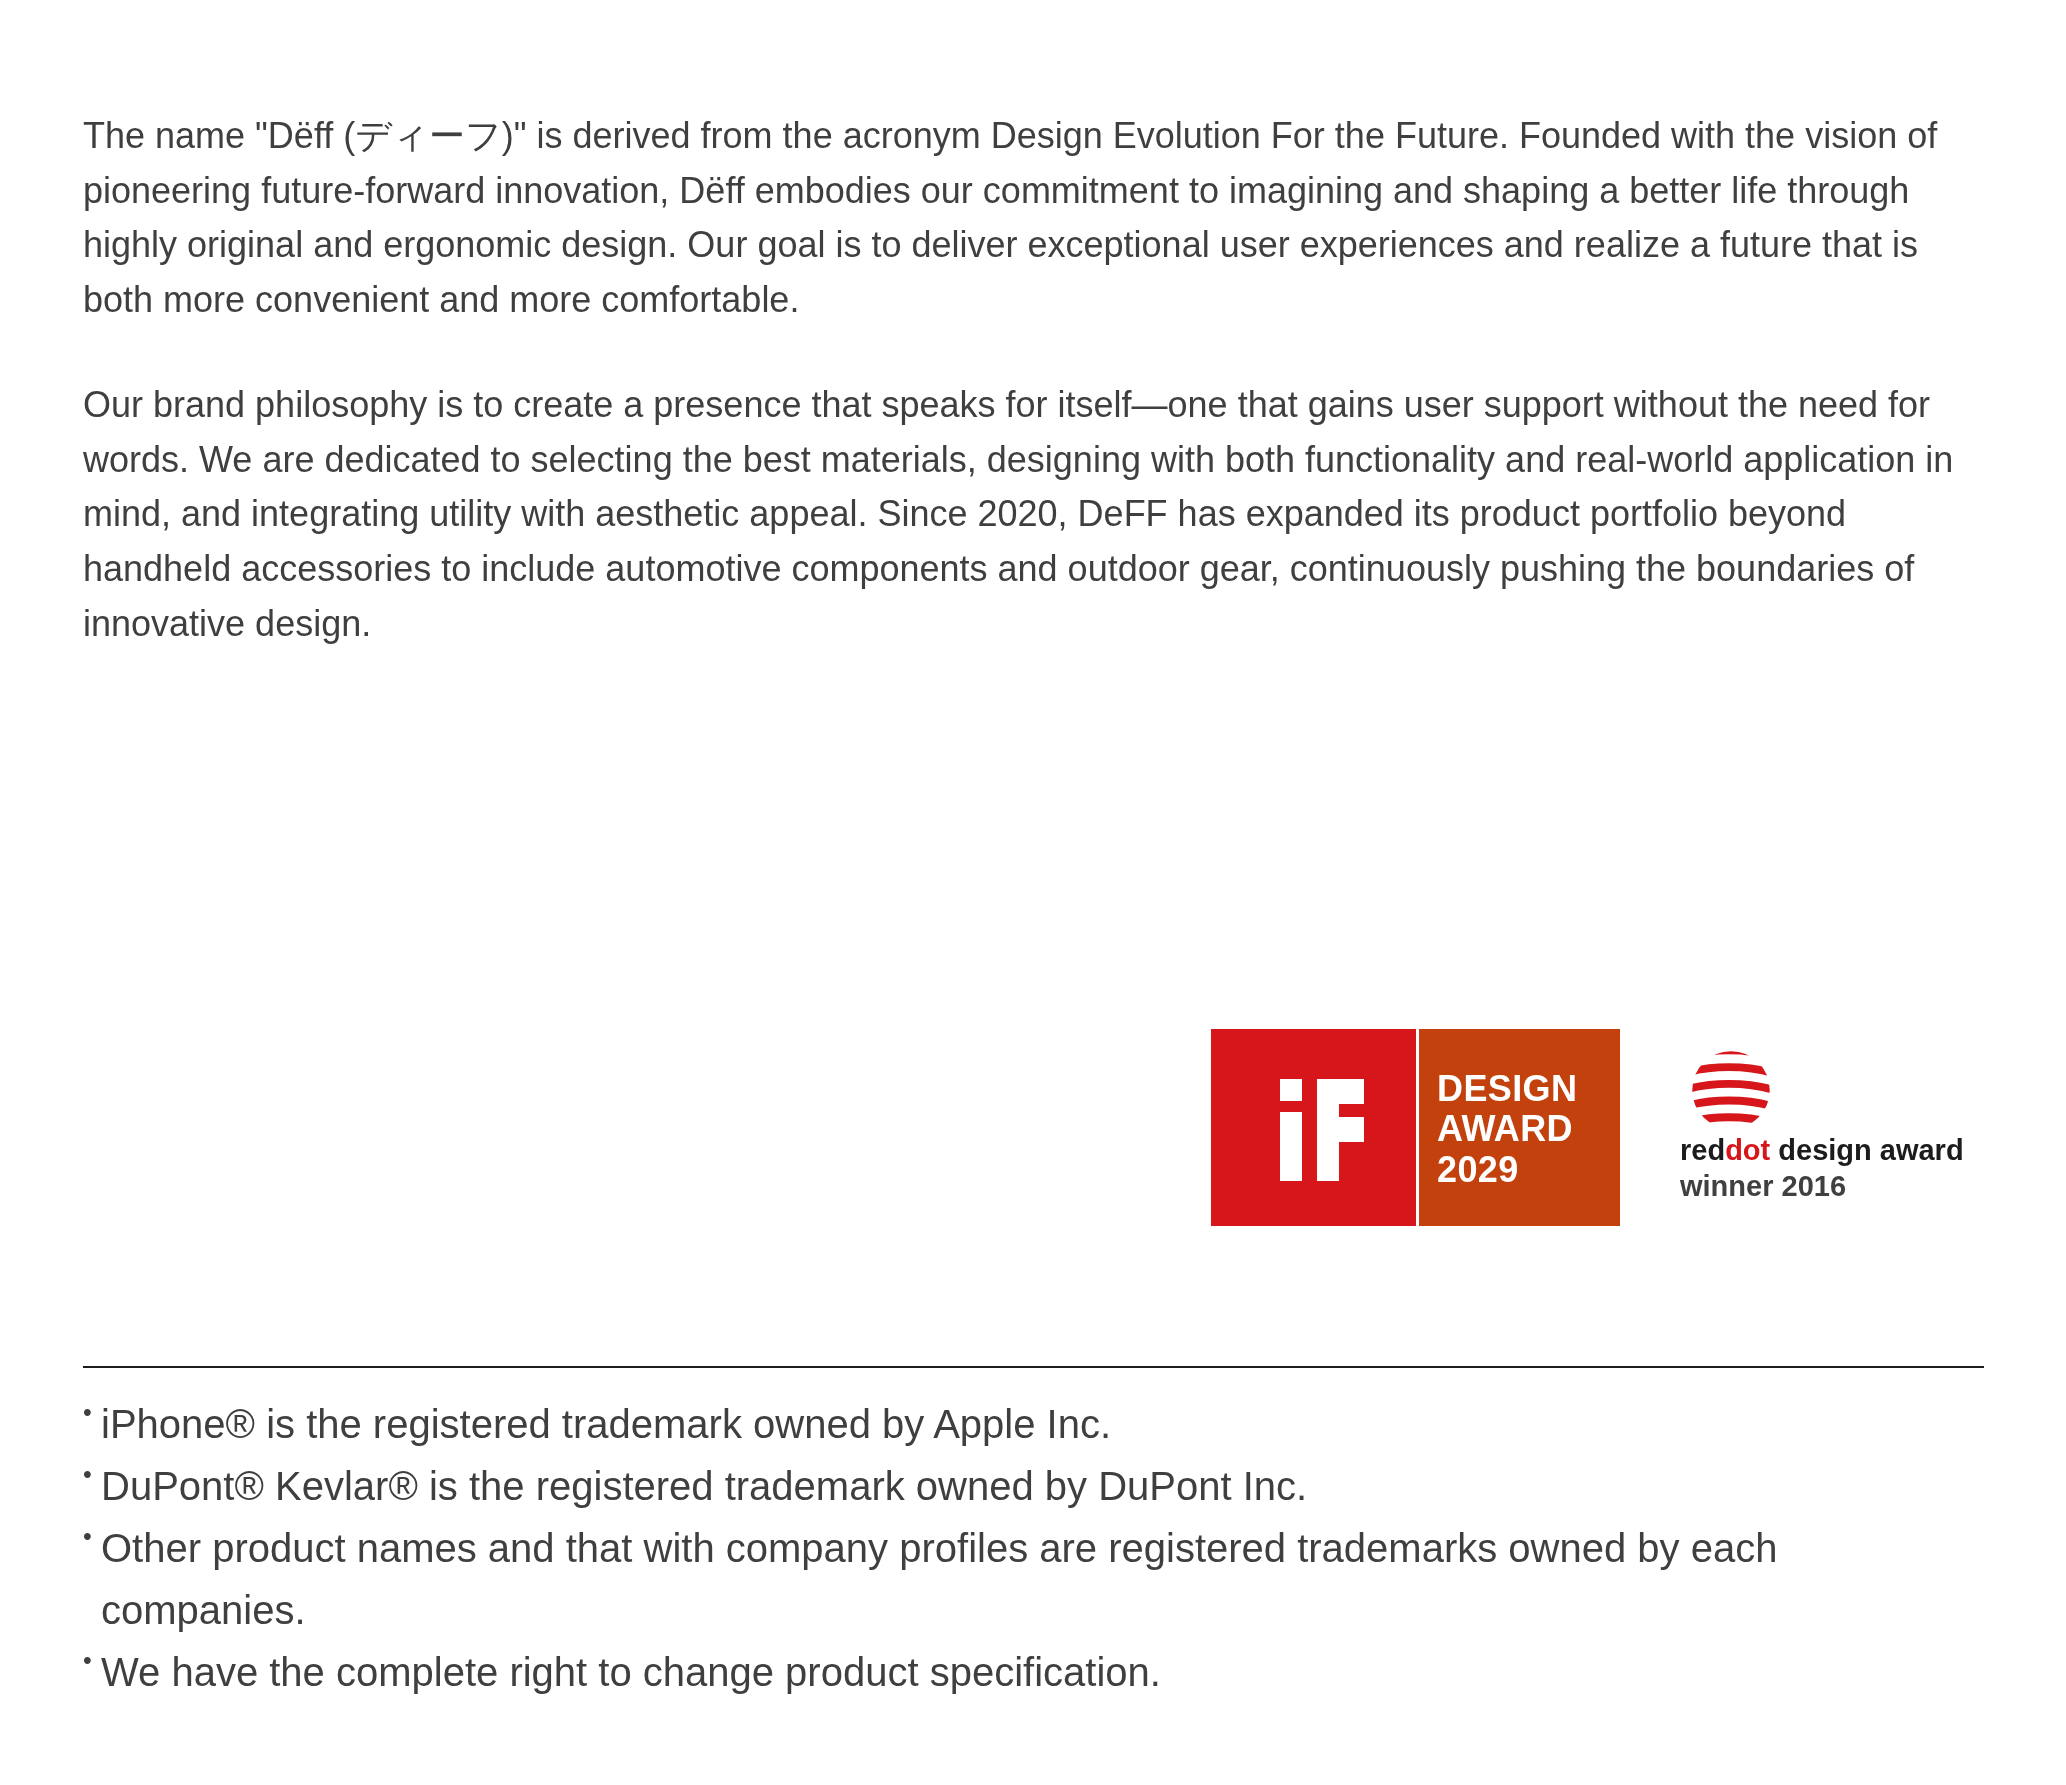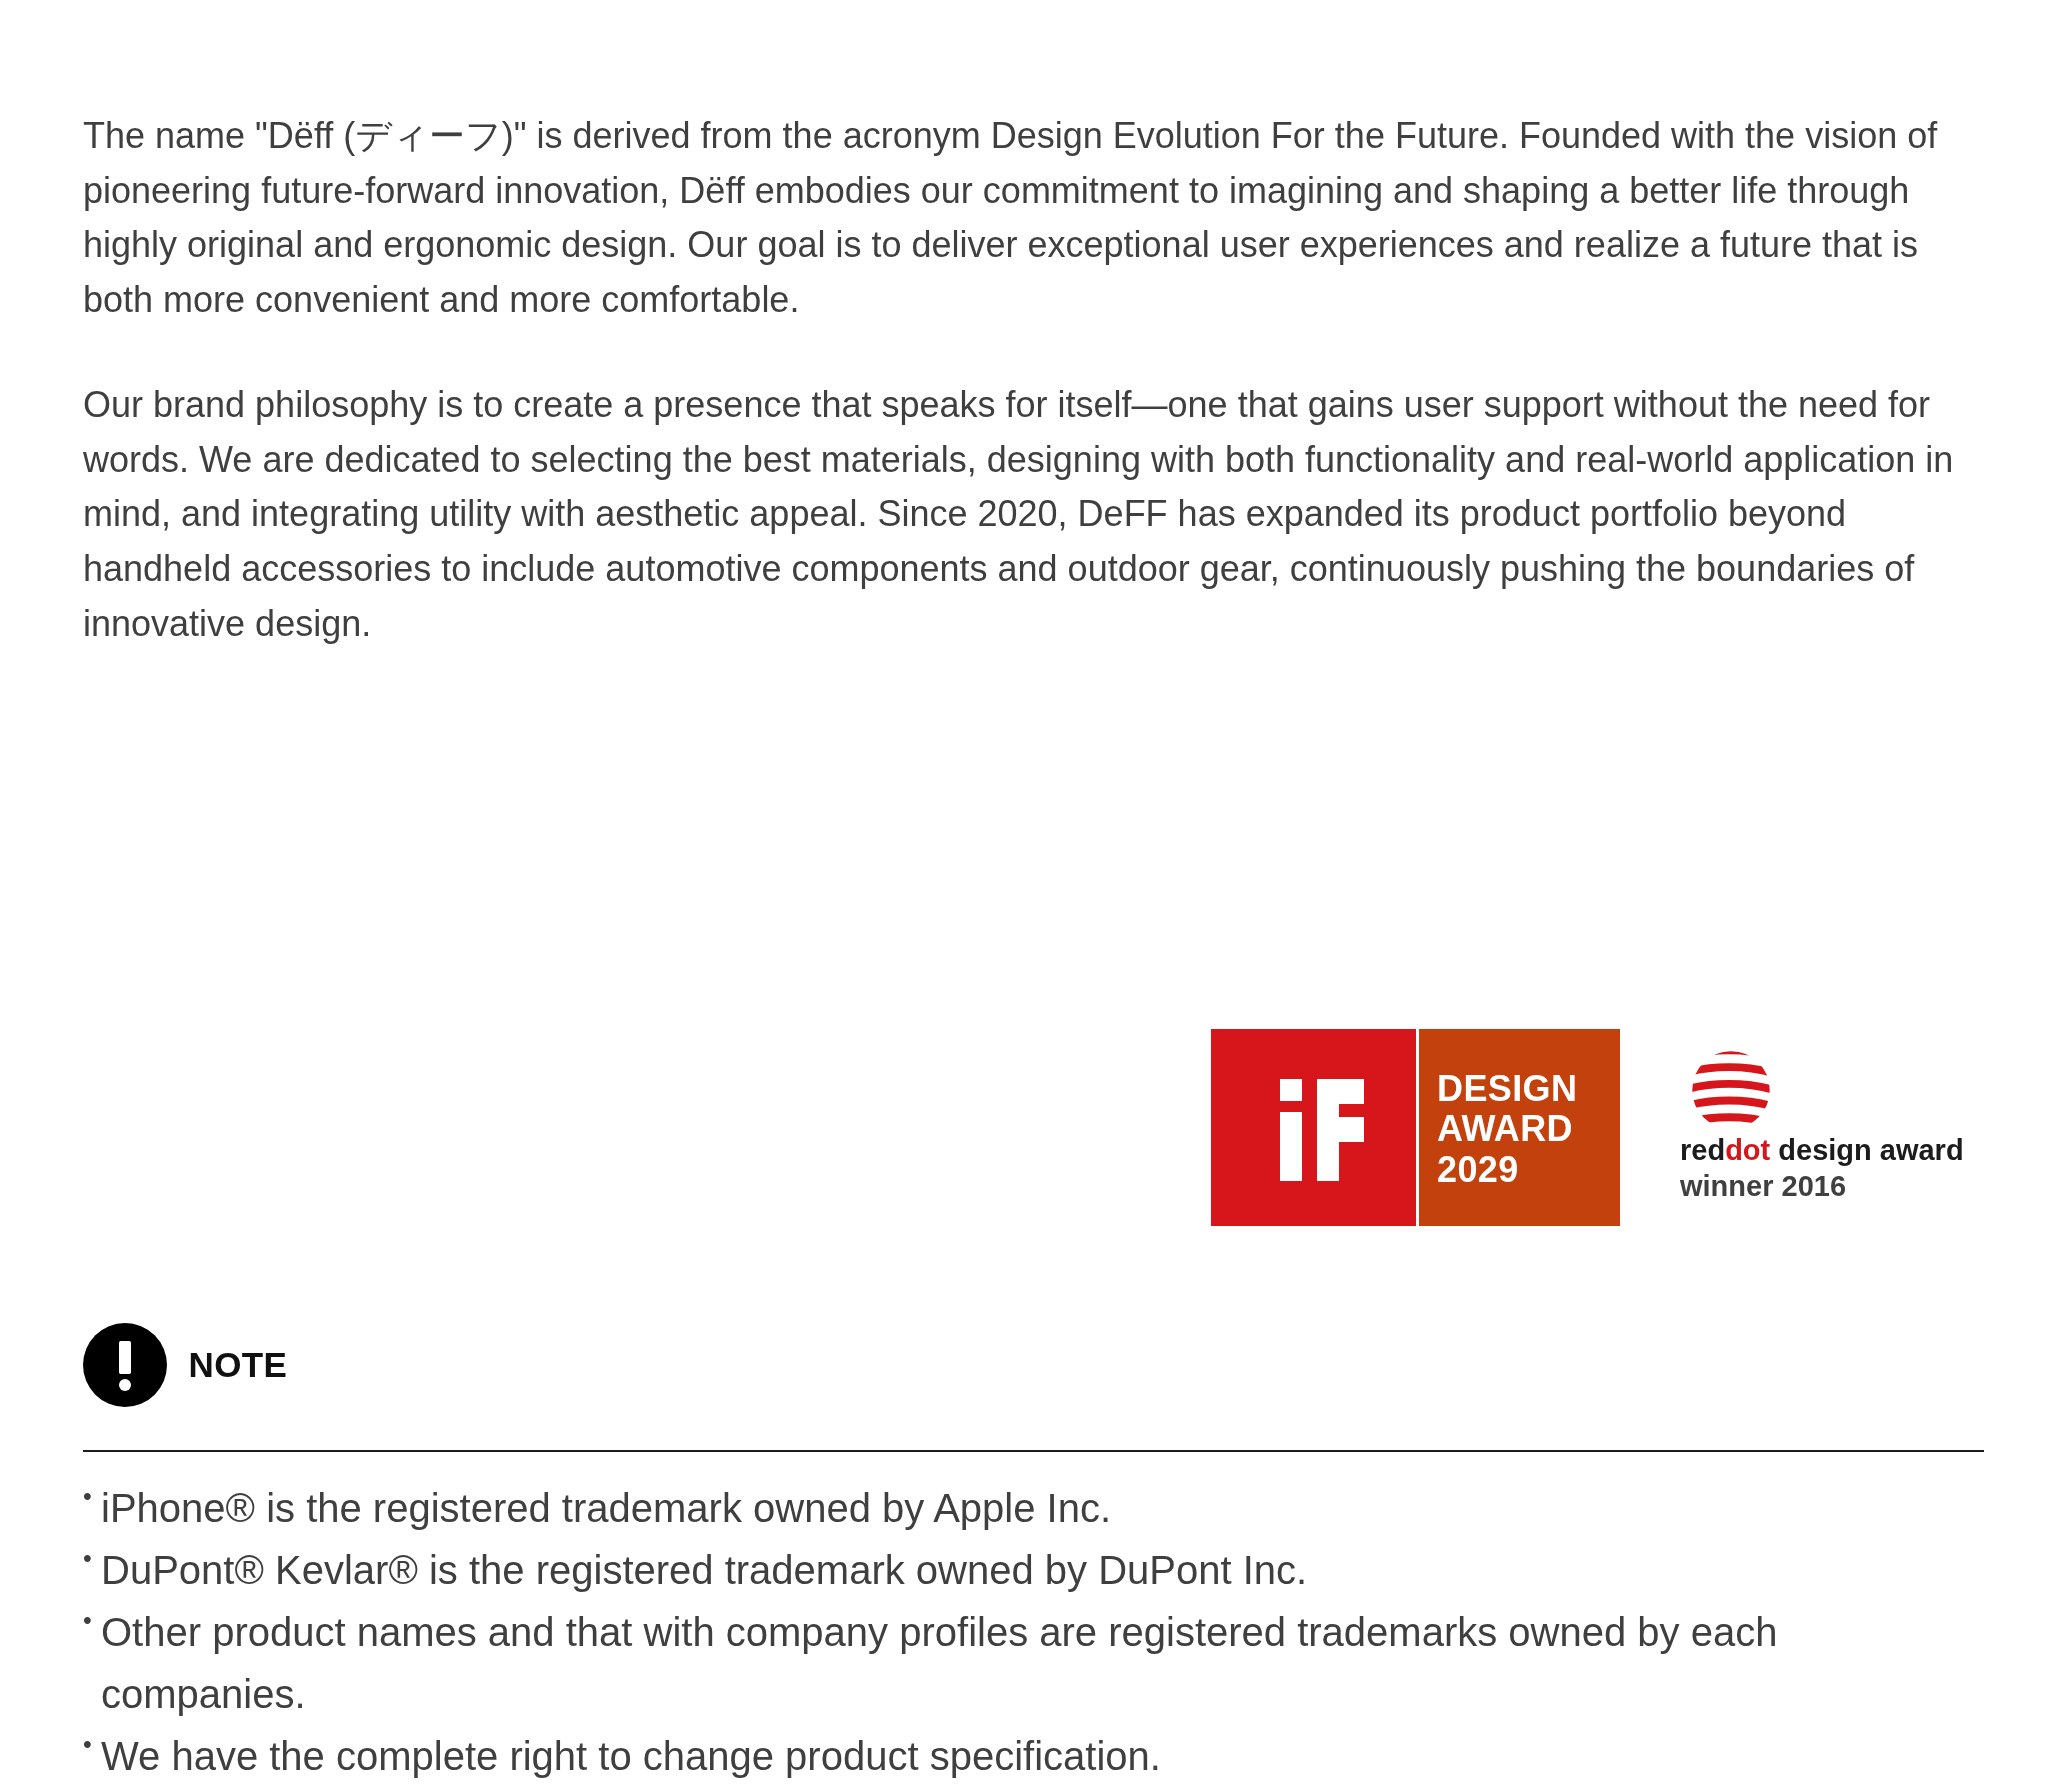--- a/index.html
+++ b/index.html
@@ -255,27 +255,20 @@
         </g>
         <circle cx="50" cy="50" r="46" fill="none" stroke="#ffffff" stroke-width="4"></circle>
       </svg>
       <div class="reddot-line1"><span>red</span><span class="dot">dot</span><span> design award</span></div>
       <div class="reddot-line2">winner 2016</div>
     </div>
 
   </div>
 
   <div class="note-block">
-    <div class="note-head">
-      <div class="note-badge">
-        <span class="bang-bar"></span>
-        <span class="bang-dot"></span>
-      </div>
-      <div class="note-label">NOTE</div>
-    </div>
     <div class="note-rule"></div>
     <ul class="note-list">
       <li>iPhone® is the registered trademark owned by Apple Inc.</li>
       <li>DuPont® Kevlar® is the registered trademark owned by DuPont Inc.</li>
       <li>Other product names and that with company profiles are registered trademarks owned by each companies.</li>
       <li>We have the complete right to change product specification.</li>
     </ul>
   </div>
 
 </div>

